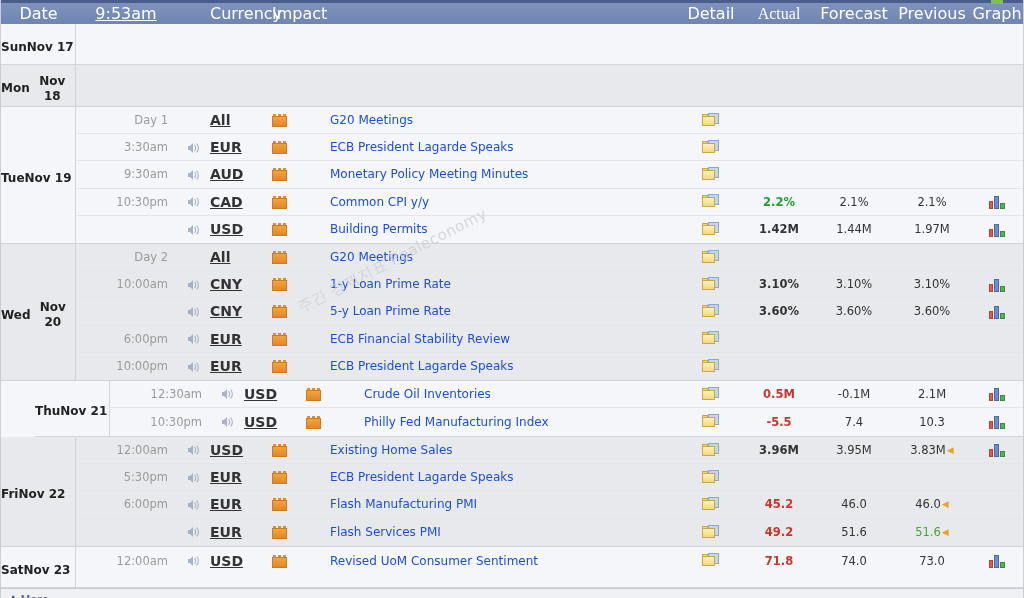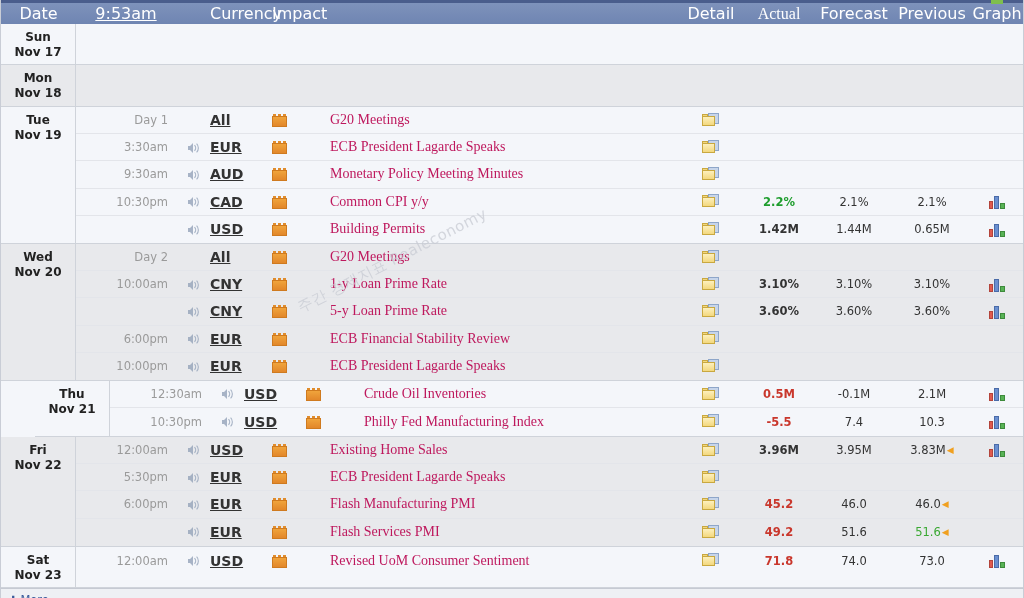--- a/index.html
+++ b/index.html
@@ -37,36 +37,36 @@
 
   
   .tbody{position:relative;}
   .daygroup{display:flex;border-bottom:1px solid #cfd3da;}
   .daygroup.alt{background:#e8e9ec;}
   .daygroup.norm{background:#f4f6fa;}
 
   .datecol{
     width:75px;flex:none;box-sizing:border-box;
     border-right:1px solid #cfd3da;
-    display:flex;flex-direction:column;align-items:center;justify-content:flex-start;
+    display:flex;flex-direction:row;align-items:center;justify-content:flex-start;
     padding-top:6px;color:#222;font-size:12px;line-height:15px;font-weight:bold;
   }
   .datecol .dw, .datecol .dd{display:block;text-align:center;}
 
   .rows{flex:1 1 auto;min-width:0;}
   .erow{display:flex;align-items:center;height:27.2px;border-bottom:1px solid #e3e5ea;box-sizing:border-box;}
   .erow:last-child{border-bottom:none;}
   .daygroup.empty .rows{height:100%;}
 
   .c{flex:none;box-sizing:border-box;white-space:nowrap;overflow:hidden;}
   .c.time{width:100px;text-align:right;padding-right:8px;color:#9a9a9a;font-size:11.5px;}
   .c.sound{width:34px;text-align:center;}
   .c.cur{width:56px;text-align:left;color:#333;font-size:14px;font-weight:bold;text-decoration:underline;}
   .c.imp{width:62px;text-align:left;padding-left:6px;}
-  .c.event{flex:1 1 auto;min-width:0;color:#be185d;font-size:14px;padding-left:2px;overflow:hidden;text-overflow:ellipsis;font-family:Liberation Serif, serif;}
+  .c.event{flex:1 1 auto;min-width:0;color:#1d4ed8;font-size:12px;padding-left:2px;overflow:hidden;text-overflow:ellipsis;}
   .c.detail{width:64px;text-align:center;}
   .c.actual{width:72px;text-align:center;font-size:11.5px;font-weight:bold;}
   .c.forecast{width:78px;text-align:center;font-size:11.5px;color:#333;}
   .c.previous{width:78px;text-align:center;font-size:11.5px;color:#333;}
   .c.graph{width:52px;text-align:center;}
 
   .val-up{color:#1f9e2e;}
   .val-down{color:#c9372c;}
   .val-neutral{color:#333;}
   .prev-green{color:#3aa832;}
@@ -223,21 +223,21 @@
                   <path d="M1 5h2l3-3v10l-3-3H1z" fill="#9aa8bd"></path>
                   <path d="M7.5 4.2a4 4 0 0 1 0 5.6" stroke="#9aa8bd" stroke-width="1.2" fill="none"></path>
                   <path d="M9.6 2.6a6.4 6.4 0 0 1 0 8.8" stroke="#9aa8bd" stroke-width="1.1" fill="none"></path>
                 </svg></span></div>
             <div class="c cur">USD</div>
             <div class="c imp"><span class="ico ico-impact"><span class="n n1"></span><span class="n n2"></span><span class="n n3"></span><span class="body"></span></span></div>
             <div class="c event">Building Permits</div>
             <div class="c detail"><span class="ico ico-detail"><span class="pg"></span><span class="tab"></span><span class="fold"></span></span></div>
             <div class="c actual val-neutral">1.42M</div>
             <div class="c forecast">1.44M</div>
-            <div class="c previous"><span class="">0.65M</span></div>
+            <div class="c previous"><span class="">1.97M</span></div>
             <div class="c graph"><span class="ico ico-graph"><i class="b1"></i><i class="b2"></i><i class="b3"></i></span></div>
           </div>
         </div>
       </div>
       <div class="daygroup alt" style="height: 136px;">
         <div class="datecol">
           <span class="dw">Wed</span>
           <span class="dd">Nov 20</span>
         </div>
         <div class="rows">

